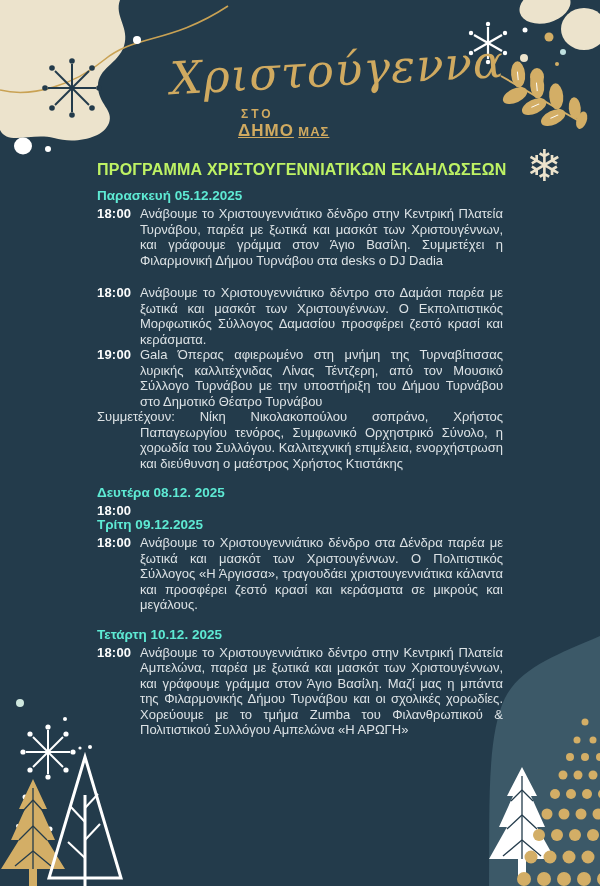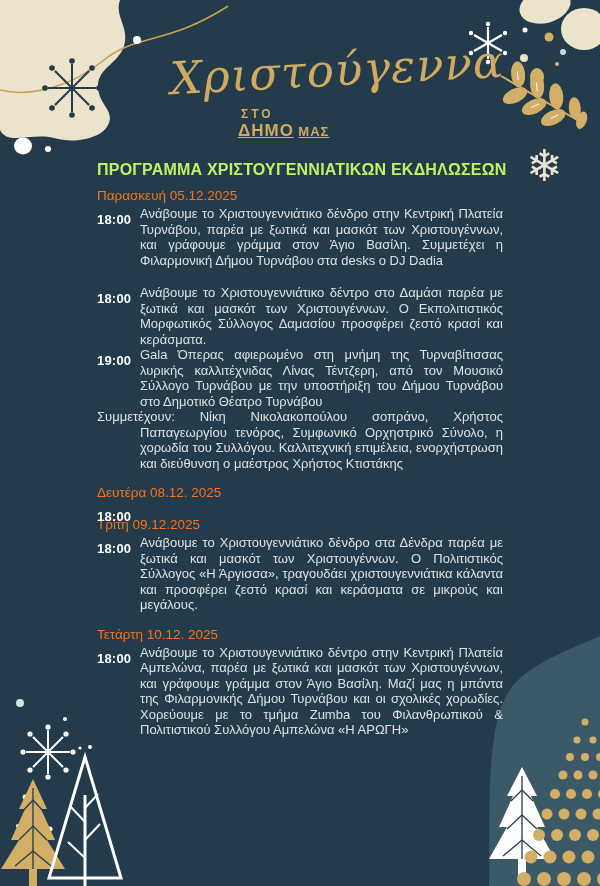--- a/index.html
+++ b/index.html
@@ -22,23 +22,23 @@
   .sub-mas{font-size:13px;font-weight:bold;letter-spacing:1px;text-decoration:underline;}
 
   .heading{
     position:absolute;left:97px;top:161px;width:430px;z-index:2;
     font-size:16px;font-weight:bold;color:#bef264;letter-spacing:0.2px;
   }
 
   .content{position:absolute;left:97px;top:188px;width:406px;z-index:2;}
   .event{margin:0 0 15px 0;}
   .event.mb17{margin-bottom:17px;} .event.mb14{margin-bottom:14px;} .event.mb12{margin-bottom:16px;}
-  .event-date{color:#f97316;font-weight:normal;font-size:13.5px;line-height:16px;margin-bottom:2px;}
+  .event-date{color:#5eead4;font-weight:bold;font-size:13.5px;line-height:16px;margin-bottom:2px;}
   .slot{position:relative;padding-left:43px;color:#dce2e5;font-size:13px;line-height:15.5px;text-align:justify;}
-  .slot .time{position:absolute;left:0;top:6px;color:#fcfdfd;font-weight:bold;letter-spacing:0.2px;}
+  .slot .time{position:absolute;left:0;top:0;color:#fcfdfd;font-weight:bold;letter-spacing:0.2px;}
   .participants{padding-left:43px;text-indent:-43px;color:#dce2e5;font-size:13px;line-height:15.5px;text-align:justify;margin:0;}
 </style>
 </head>
 <body>
 
 <svg class="deco" width="600" height="886" viewBox="0 0 600 886">
 
   <path d="M0,0 L120,0 C114,16 130,28 124,46 C118,64 98,68 98,86 C98,104 114,110 109,123 C103,139 74,144 54,138 C32,132 8,146 0,130 Z" fill="#ece3cc"></path>
   <path d="M228,6 C170,44 136,34 104,60 C74,85 32,98 0,90" stroke="#c9a254" fill="none" stroke-width="1.6"></path>
 

